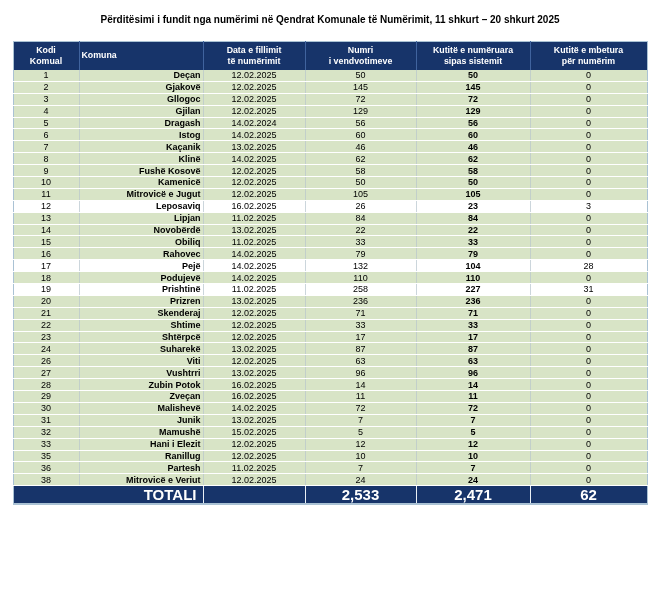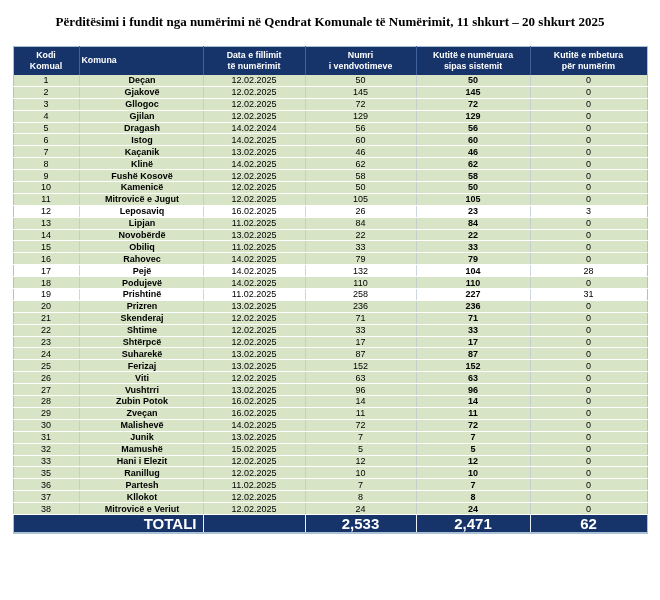--- a/index.html
+++ b/index.html
@@ -12,24 +12,23 @@
   html,body{margin:0;padding:0;}
   body{
     width:660px;height:600px;
     background:#ffffff;
     font-family:"Liberation Sans","DejaVu Sans",sans-serif;
     overflow:hidden;
   }
   .title{
     margin:14px 10px 13px 10px;
     text-align:center;
-    font-size:13px;
+    font-size:10px;
     font-weight:bold;
     color:#000;
-    font-family:Liberation Serif, serif;
   }
   table{
     width:634px;
     margin:16px auto;
     border-collapse:collapse;
     table-layout:fixed;
     border:1px solid var(--outer);
     border-bottom:2px solid var(--outer);
   }
   thead th{
@@ -56,21 +55,21 @@
     padding:0 2px;
     text-align:center;
     vertical-align:middle;
     border-bottom:1px solid #ffffff;
     border-left:1px solid #c2cfca;
     overflow:hidden;
     white-space:nowrap;
   }
   tbody td:first-child{border-left:none;}
   tbody tr.hl td{background:var(--rowwhite);border-left-color:#ccd6dc;}
-  tbody td.c-komuna{text-align:center;padding-left:4px;font-weight:bold;}
+  tbody td.c-komuna{text-align:right;padding-left:4px;font-weight:bold;}
   tbody td.c-numeruara{font-weight:bold;}
   tfoot td{
     background:var(--navy);
     color:#ffffff;
     font-size:15px;
     font-weight:bold;
     height:17px;
     padding:0 2px;
     text-align:center;
     vertical-align:middle;
@@ -295,28 +294,20 @@
       </tr>
       <tr>
         <td class="c-kodi">24</td>
         <td class="c-komuna">Suharekë</td>
         <td class="c-data">13.02.2025</td>
         <td class="c-vendvotime">87</td>
         <td class="c-numeruara">87</td>
         <td class="c-mbetura">0</td>
       </tr>
       <tr>
-        <td class="c-kodi">25</td>
-        <td class="c-komuna">Ferizaj</td>
-        <td class="c-data">13.02.2025</td>
-        <td class="c-vendvotime">152</td>
-        <td class="c-numeruara">152</td>
-        <td class="c-mbetura">0</td>
-      </tr>
-      <tr>
         <td class="c-kodi">26</td>
         <td class="c-komuna">Viti</td>
         <td class="c-data">12.02.2025</td>
         <td class="c-vendvotime">63</td>
         <td class="c-numeruara">63</td>
         <td class="c-mbetura">0</td>
       </tr>
       <tr>
         <td class="c-kodi">27</td>
         <td class="c-komuna">Vushtrri</td>
@@ -380,28 +371,20 @@
         <td class="c-vendvotime">10</td>
         <td class="c-numeruara">10</td>
         <td class="c-mbetura">0</td>
       </tr>
       <tr>
         <td class="c-kodi">36</td>
         <td class="c-komuna">Partesh</td>
         <td class="c-data">11.02.2025</td>
         <td class="c-vendvotime">7</td>
         <td class="c-numeruara">7</td>
-        <td class="c-mbetura">0</td>
-      </tr>
-      <tr>
-        <td class="c-kodi">37</td>
-        <td class="c-komuna">Kllokot</td>
-        <td class="c-data">12.02.2025</td>
-        <td class="c-vendvotime">8</td>
-        <td class="c-numeruara">8</td>
         <td class="c-mbetura">0</td>
       </tr>
       <tr>
         <td class="c-kodi">38</td>
         <td class="c-komuna">Mitrovicë e Veriut</td>
         <td class="c-data">12.02.2025</td>
         <td class="c-vendvotime">24</td>
         <td class="c-numeruara">24</td>
         <td class="c-mbetura">0</td>
       </tr>

